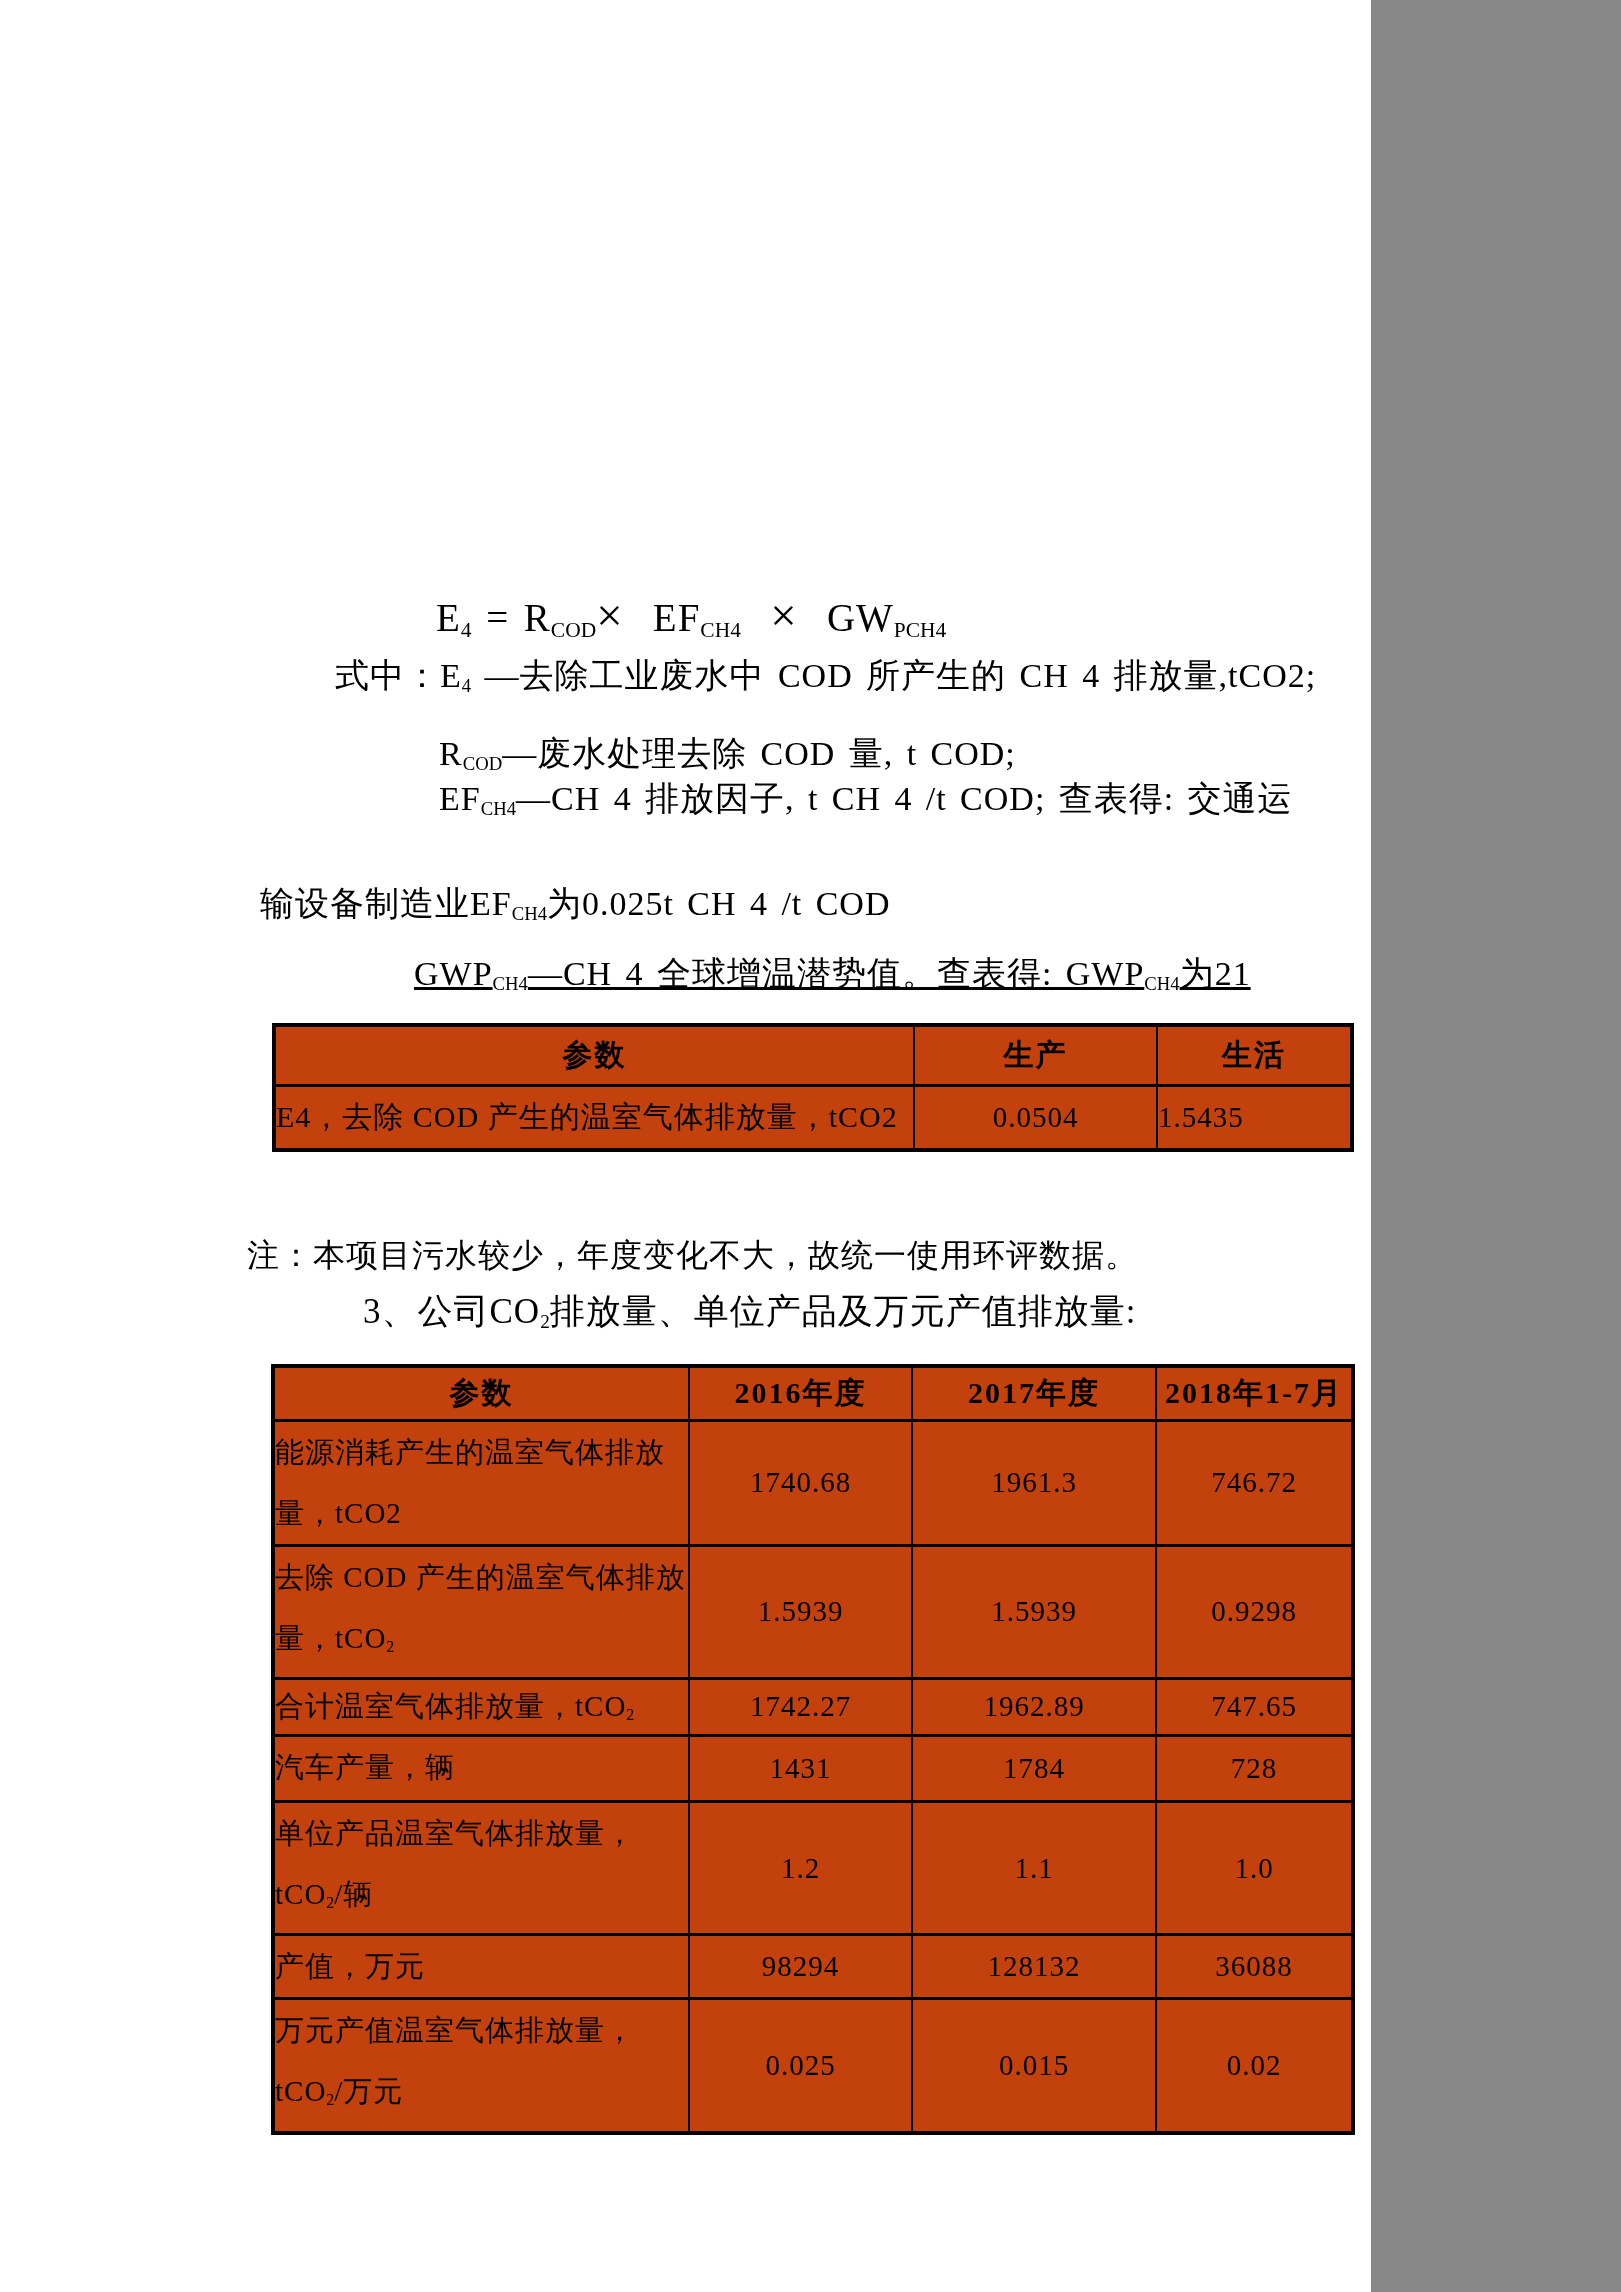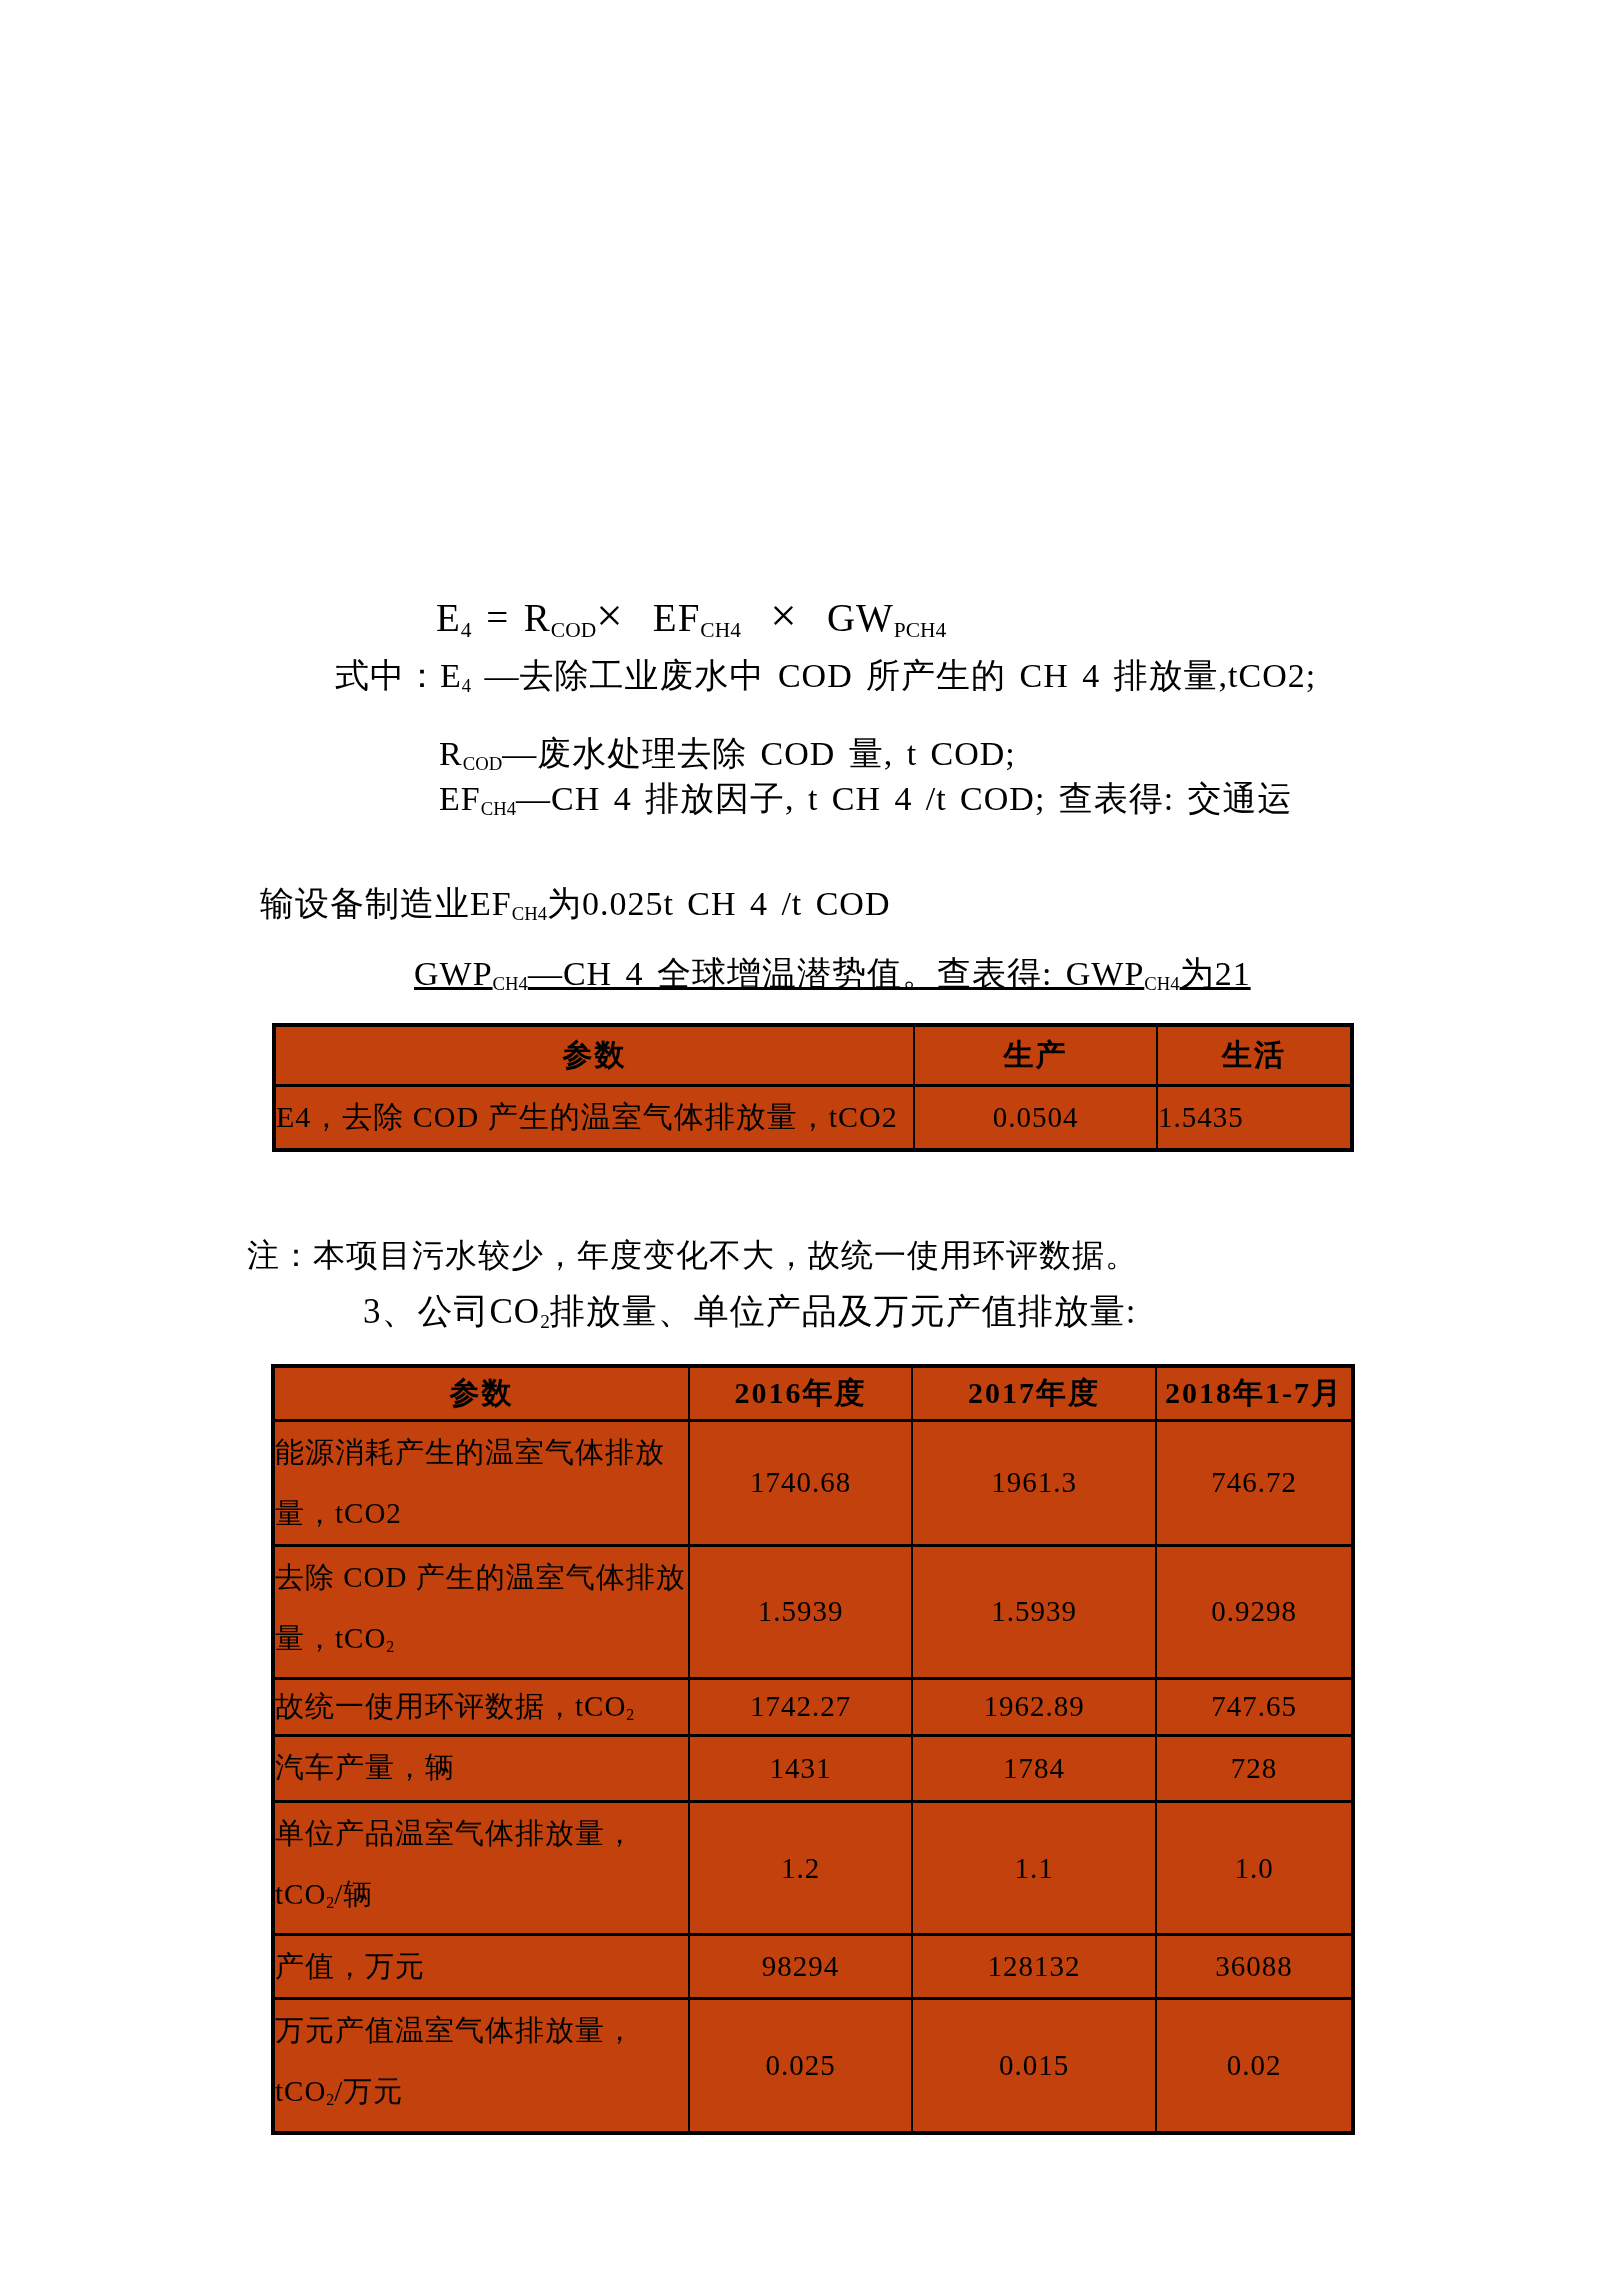--- a/index.html
+++ b/index.html
@@ -1,18 +1,18 @@
 <!DOCTYPE html>
 <html><head>
 <meta charset="utf-8">
 <style>
   html,body{margin:0;padding:0;background:#888;}
   .page{
     position:relative;
-    width:1621px;height:2293px;
+    width:1371px;height:2293px;
     background:#ffffff;
     font-family:"Liberation Serif","DejaVu Serif",serif;
     color:#000;
     overflow:hidden;
   }
   .line{
     position:absolute;
     font-size:34px;
     letter-spacing:1px;
     word-spacing:3.9px;
@@ -163,21 +163,21 @@
     <tr style="height:113px">
       <td class="lbl2">
         <div class="lline"><span>去除 COD 产生的温室气体排放</span></div>
         <div class="lline"><span>量，tCO</span><span class="sb">2</span></div>
       </td>
       <td class="val">1.5939</td>
       <td class="val">1.5939</td>
       <td class="val">0.9298</td>
     </tr>
     <tr style="height:57px">
-      <td class="lbl1"><span>故统一使用环评数据，tCO</span><span class="sb">2</span></td>
+      <td class="lbl1"><span>合计温室气体排放量，tCO</span><span class="sb">2</span></td>
       <td class="val">1742.27</td>
       <td class="val">1962.89</td>
       <td class="val">747.65</td>
     </tr>
     <tr style="height:66px">
       <td class="lbl1"><span>汽车产量，辆</span></td>
       <td class="val">1431</td>
       <td class="val">1784</td>
       <td class="val">728</td>
     </tr>

